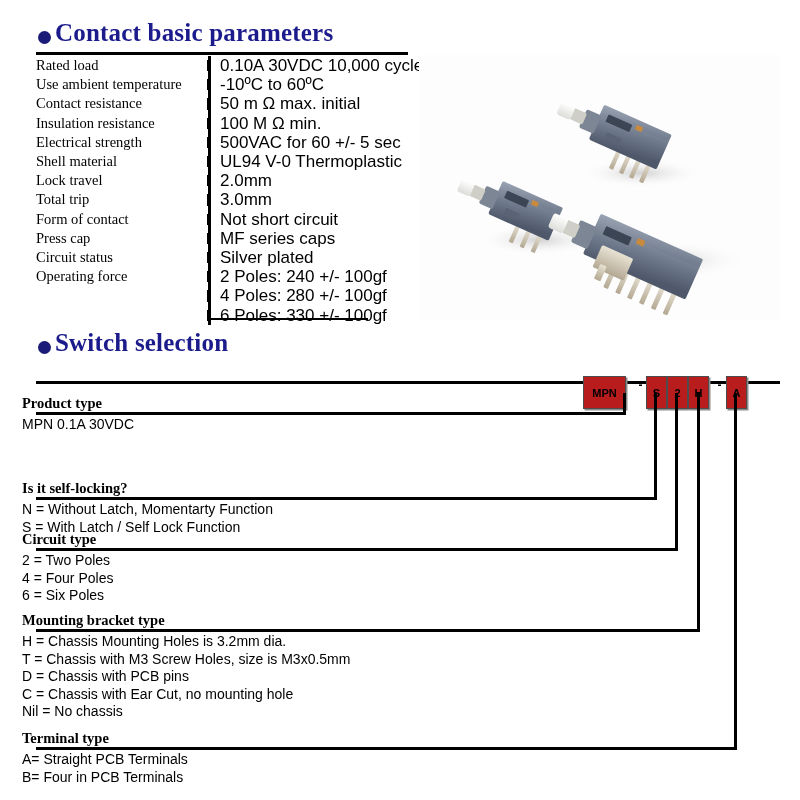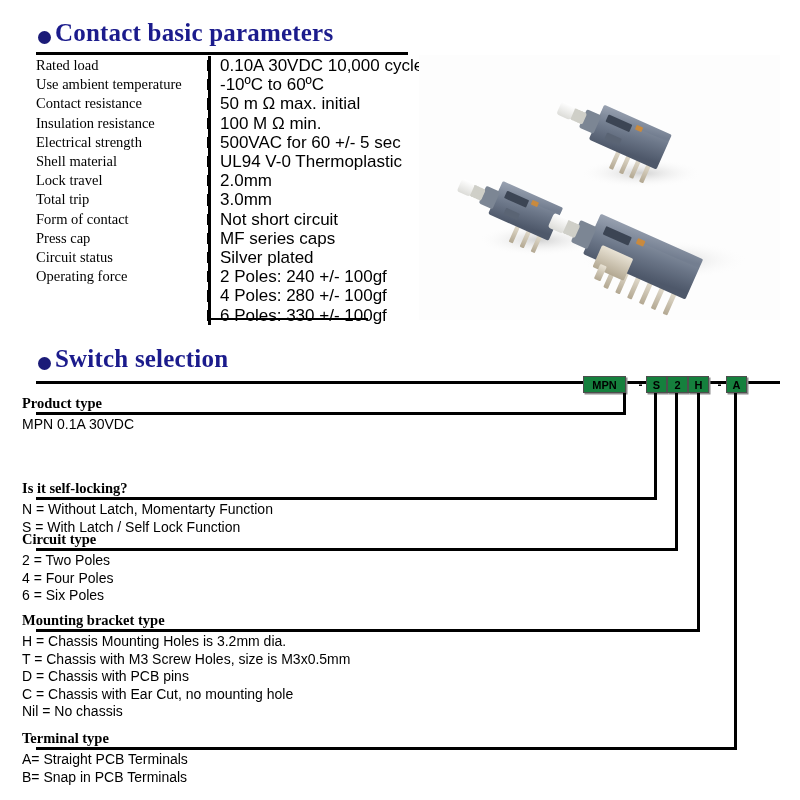--- a/index.html
+++ b/index.html
@@ -113,31 +113,31 @@
   }
   .sel-rule {
     position: absolute;
     height: 3px;
     background: #000;
   }
 
   
   .code-box {
     position: absolute;
-    background: #15803d;
+    background: #b91c1c;
     border: 1px solid #4d4d4d;
     box-shadow: 1.5px 1.5px 0 0 #8c8c8c;
     display: flex;
     align-items: center;
     justify-content: center;
     font-family: "Liberation Sans", sans-serif;
     font-size: 11px;
     font-weight: bold;
     color: #000;
-    height: 17px;
+    height: 33px;
     top: 376px;
     box-sizing: border-box;
   }
   .code-dash {
     position: absolute;
     top: 376px;
     height: 17px;
     display: flex;
     align-items: center;
     justify-content: center;
@@ -330,21 +330,21 @@
           <rect x="4" y="13" width="1.6" height="14"></rect>
           <rect x="7" y="13" width="1.6" height="14"></rect>
           <rect x="10" y="13" width="1.6" height="14"></rect>
           <rect x="13" y="13" width="1.6" height="14"></rect>
         </g>
         <rect x="-13" y="12" width="16" height="16" rx="3" fill="url(#plungerG)"></rect>
       </g>
     </svg>
   </div>
 
-  <div class="sec-head" style="left:38px; top:346px;">
+  <div class="sec-head" style="left:38px; top:330px;">
     <span class="sec-bullet"></span>
     <span class="sec-title">Switch selection</span>
   </div>
   <div class="rule-thick" style="left:36px; top:381px; width:744px;"></div>
 
   <div id="code-row">
       <div class="code-box" style="left: 583px; width: 43px;">MPN</div>
       <div class="code-dash" style="left: 634px; width: 13px;">-</div>
       <div class="code-box" style="left: 646px; width: 21px;">S</div>
       <div class="code-box" style="left: 667px; width: 21px;">2</div>
@@ -395,18 +395,18 @@
         <div class="sel-item">D = Chassis with PCB pins</div>
         <div class="sel-item">C = Chassis with Ear Cut, no mounting hole</div>
         <div class="sel-item">Nil = No chassis</div>
       </div>
       <div class="sel-rule" style="left: 36px; top: 629px; width: 664px;"></div>
       <div class="sel-block" style="top: 730px;">
         <div class="sel-title">Terminal type</div>
       </div>
       <div class="sel-block" style="top: 751px;">
         <div class="sel-item">A= Straight PCB Terminals</div>
-        <div class="sel-item">B= Snap in PCB Terminals</div>
+        <div class="sel-item">B= Four in PCB Terminals</div>
       </div>
       <div class="sel-rule" style="left: 36px; top: 747px; width: 701px;"></div>
     </div>
 
 </div>
 
 </body></html>

